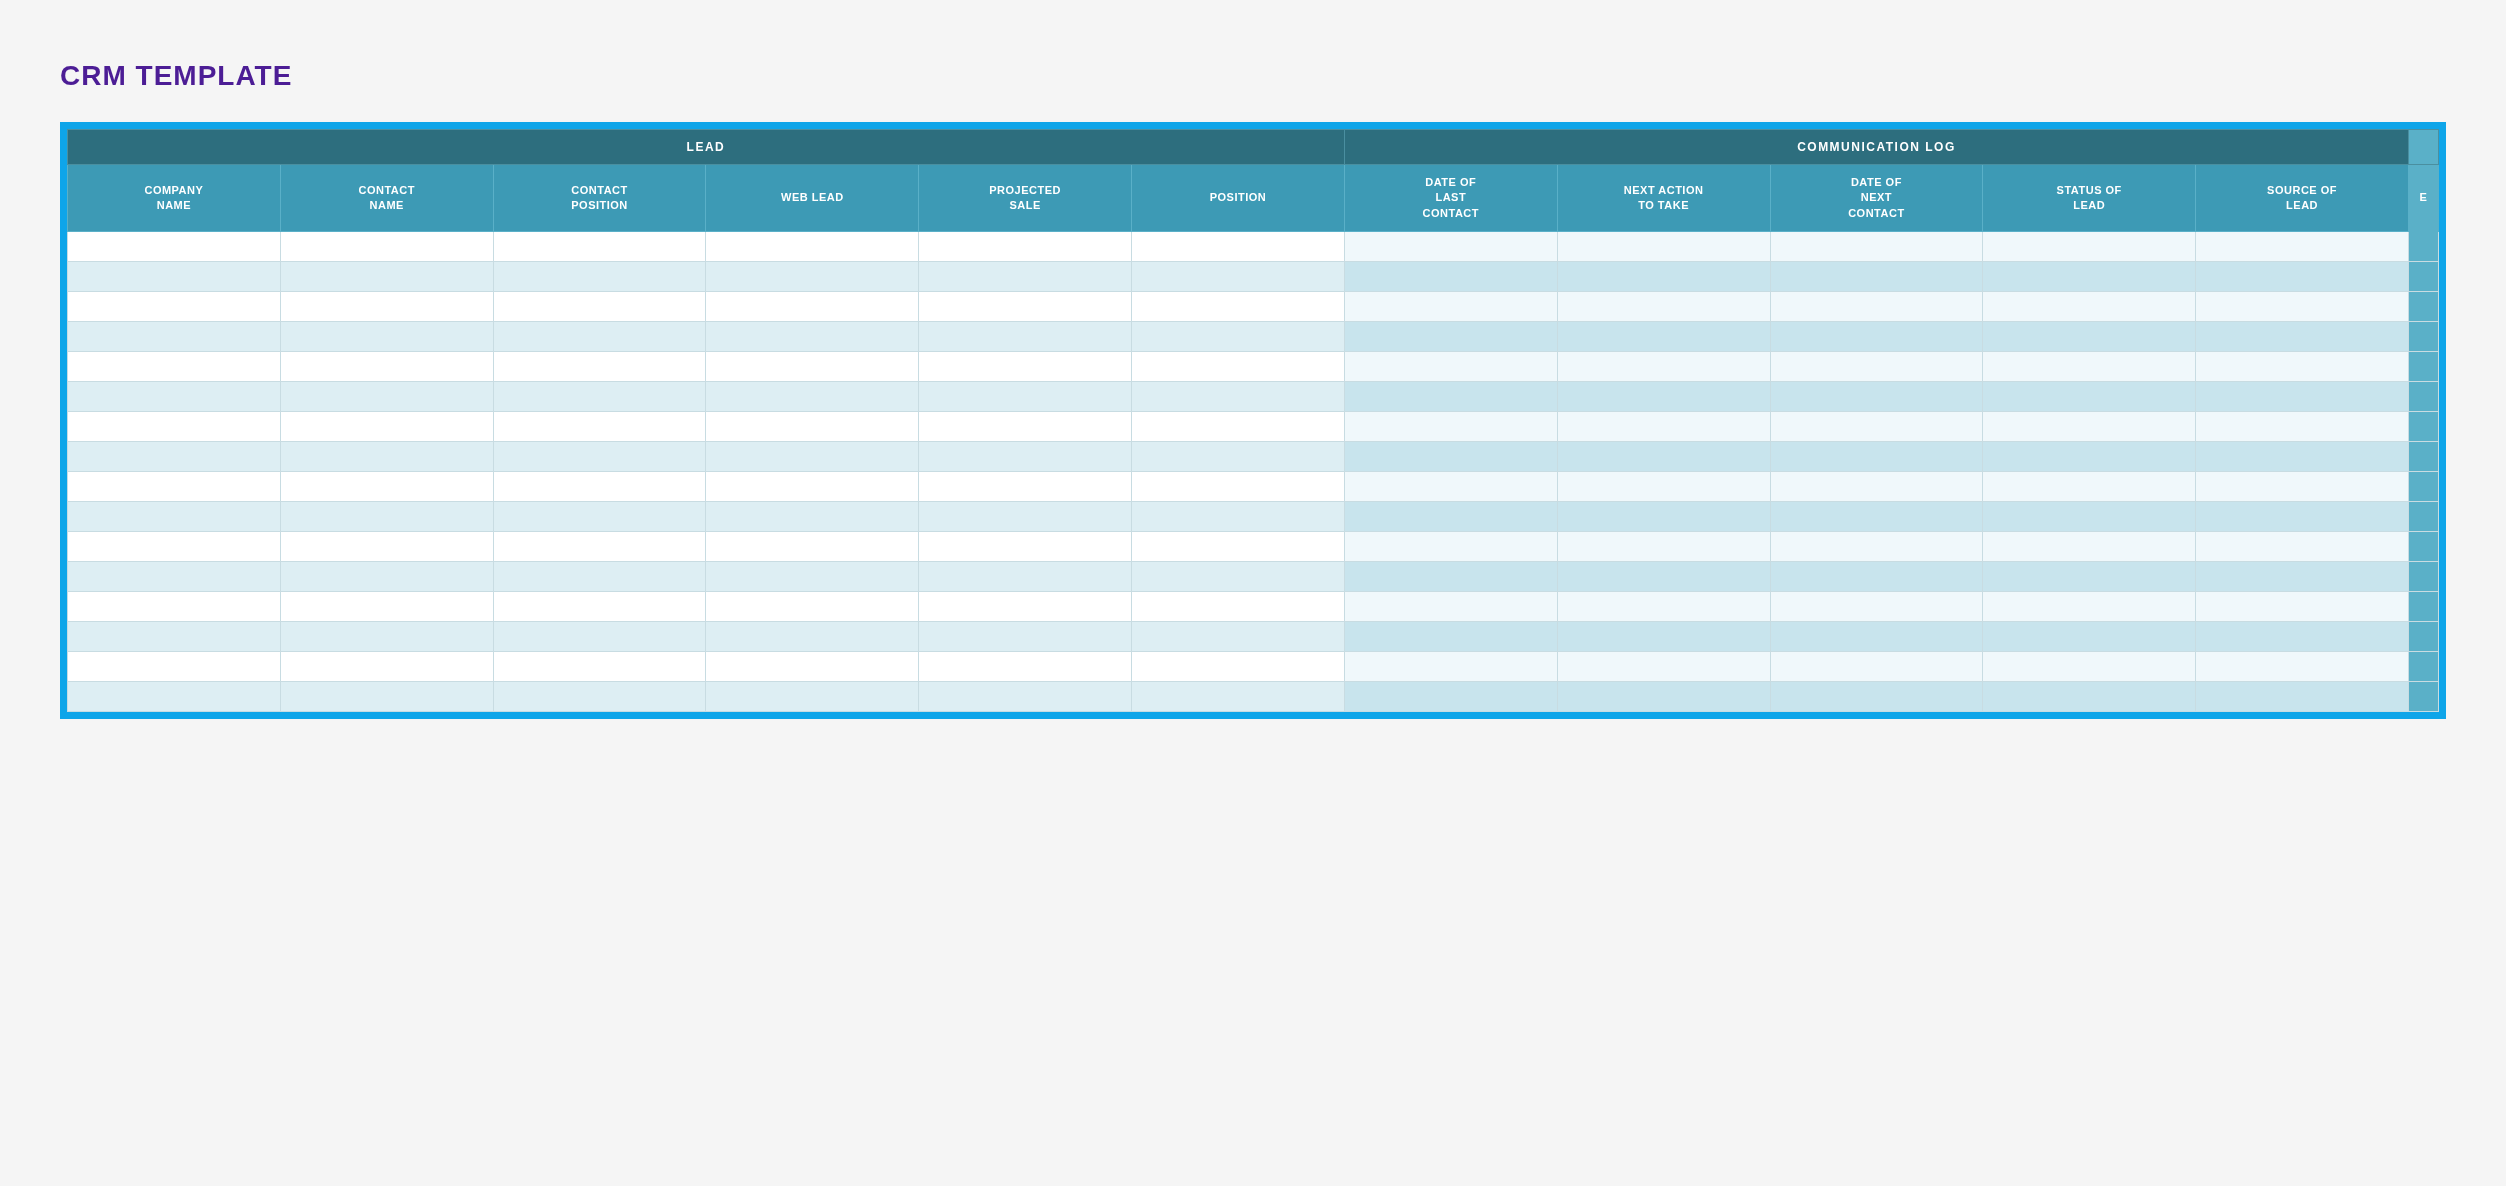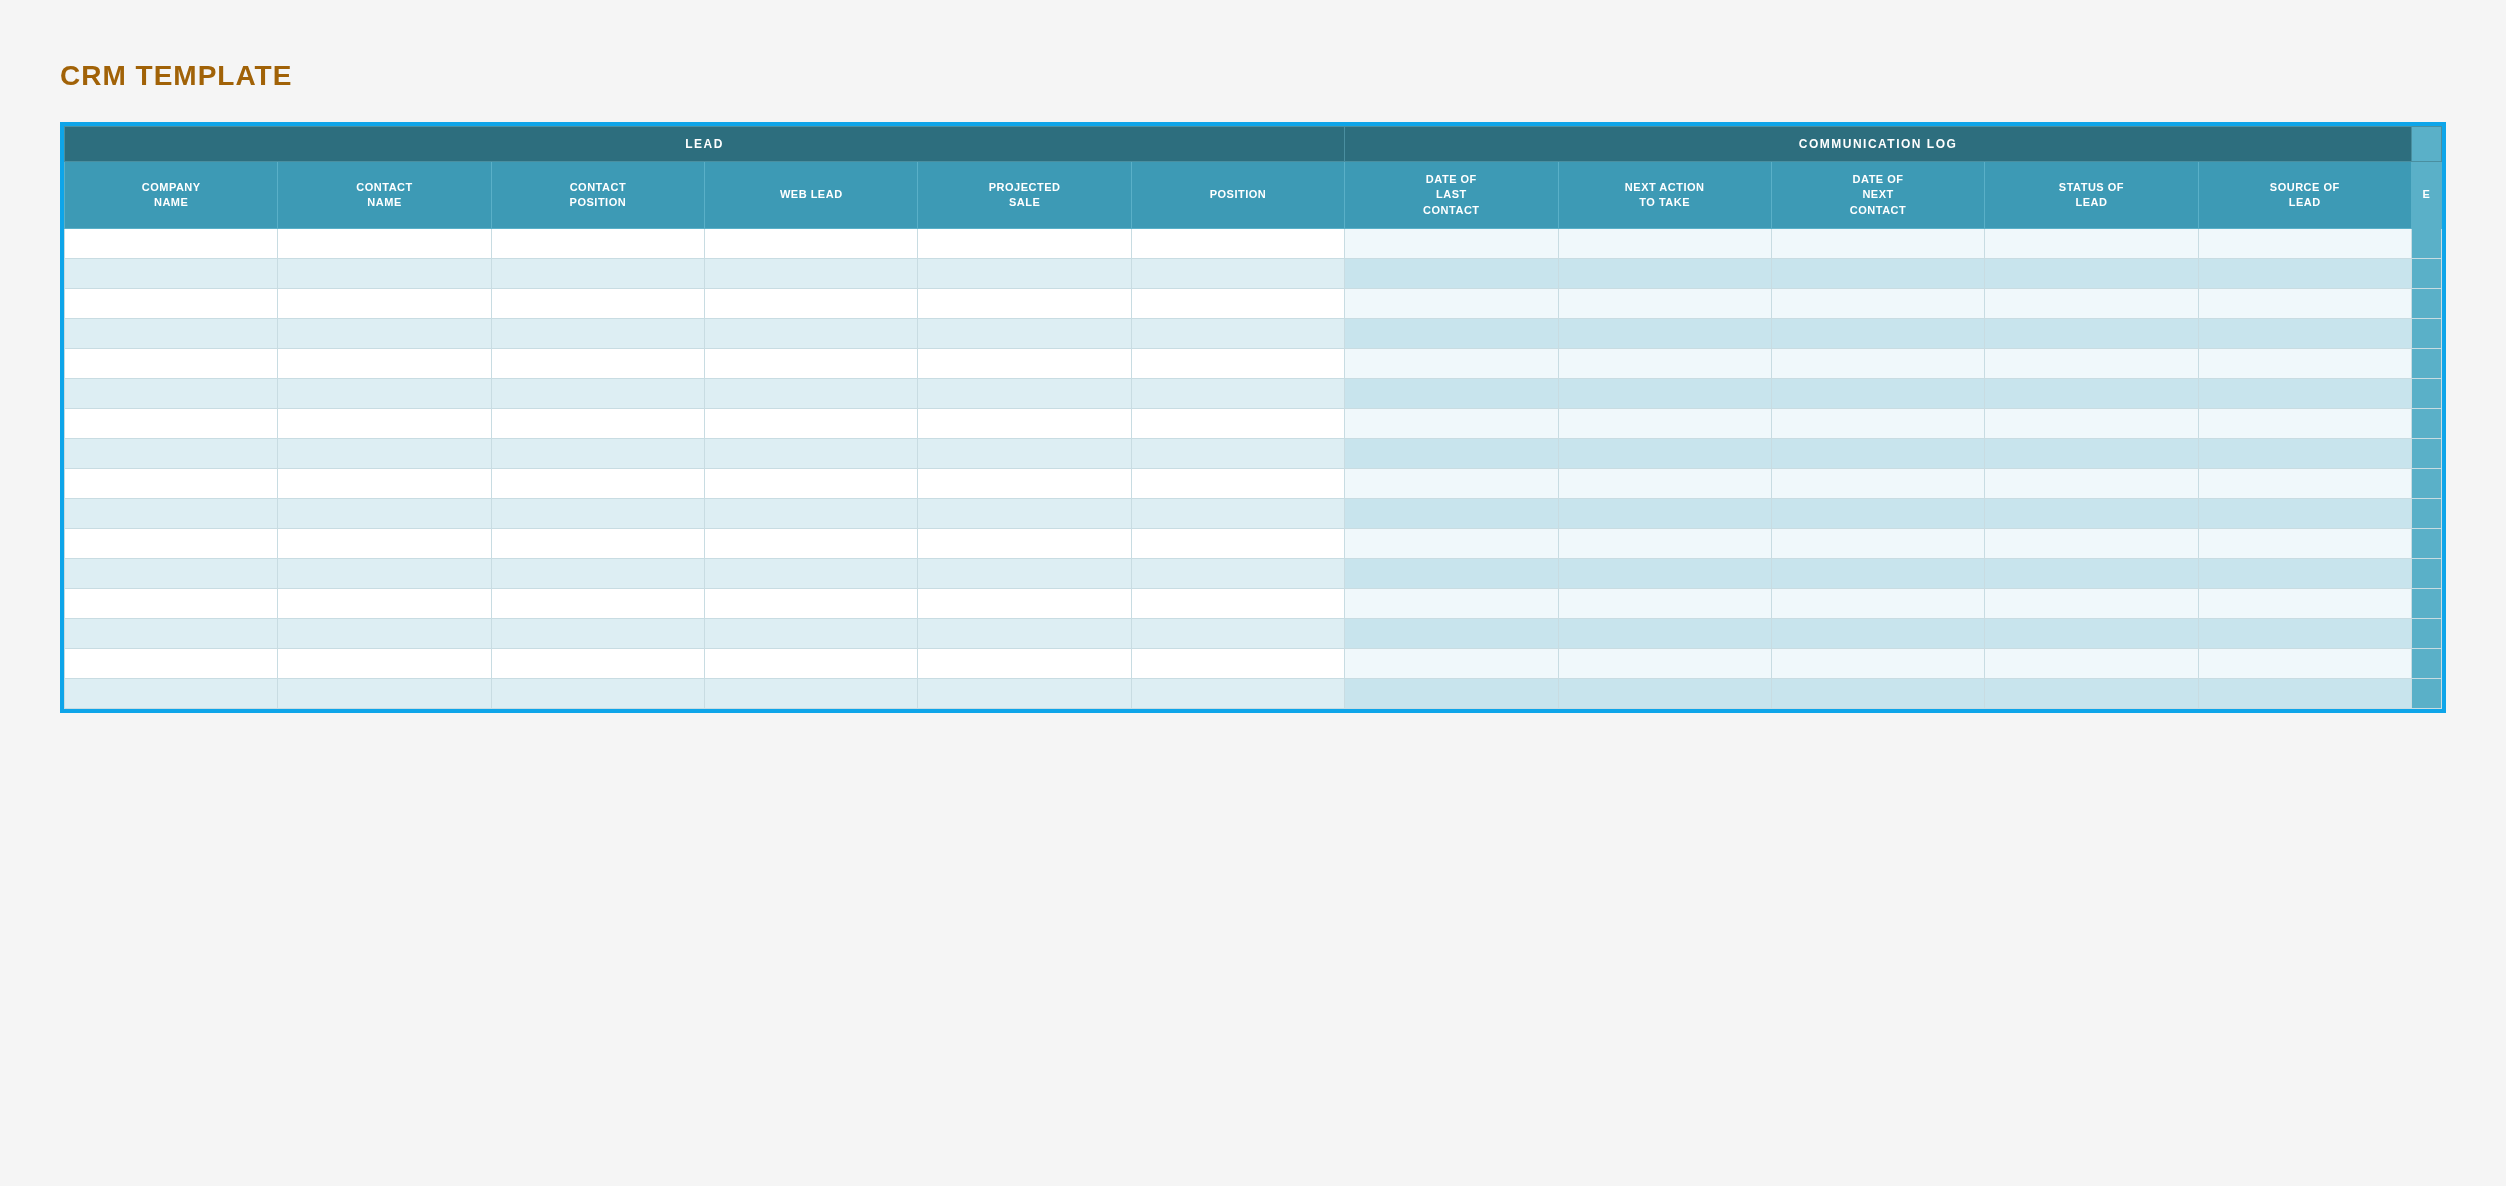--- a/index.html
+++ b/index.html
@@ -8,32 +8,32 @@
       padding: 0;
     }
 
     body {
       background: #f5f5f5;
       font-family: Arial, sans-serif;
       padding: 40px 60px;
     }
 
     .page-title {
-      color: #a16207;
+      color: #4c1d95;
       font-size: 28px;
       font-weight: bold;
       letter-spacing: 1px;
       margin-bottom: 30px;
       margin-top: 20px;
     }
 
     .table-wrapper {
       width: 100%;
       overflow-x: auto;
-      border: 4px solid #0ea5e9;
+      border: 7px solid #0ea5e9;
     }
 
     table {
       border-collapse: collapse;
       width: 100%;
       min-width: 1200px;
       table-layout: fixed;
     }
 
     

